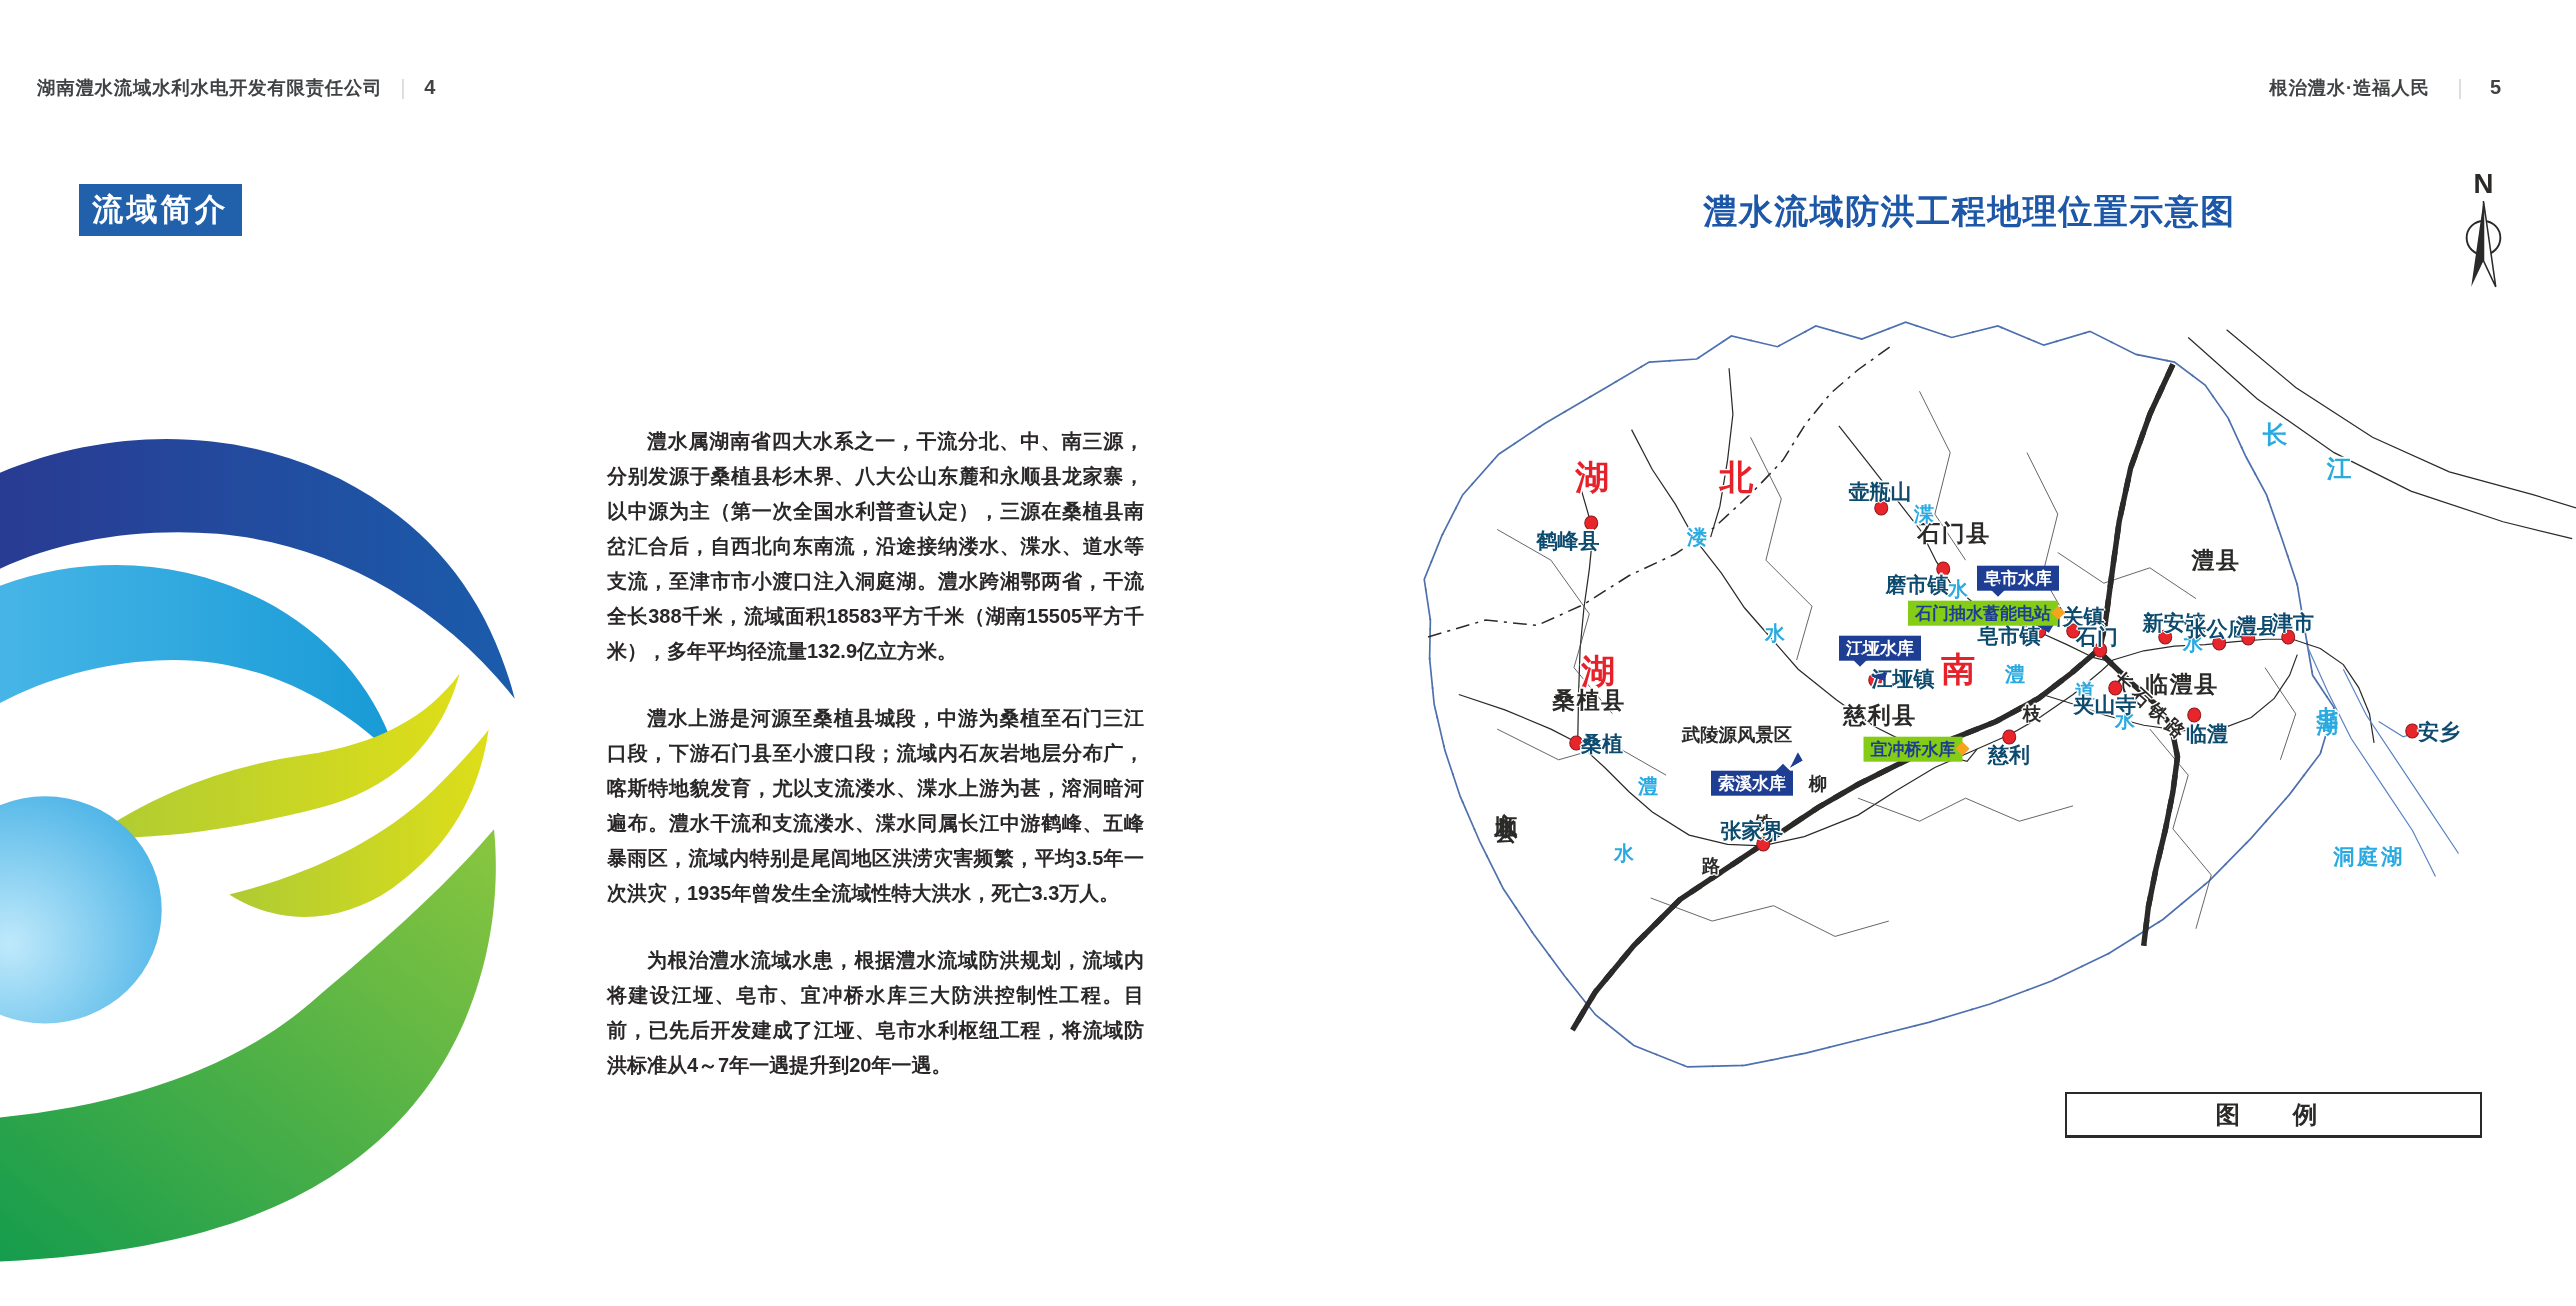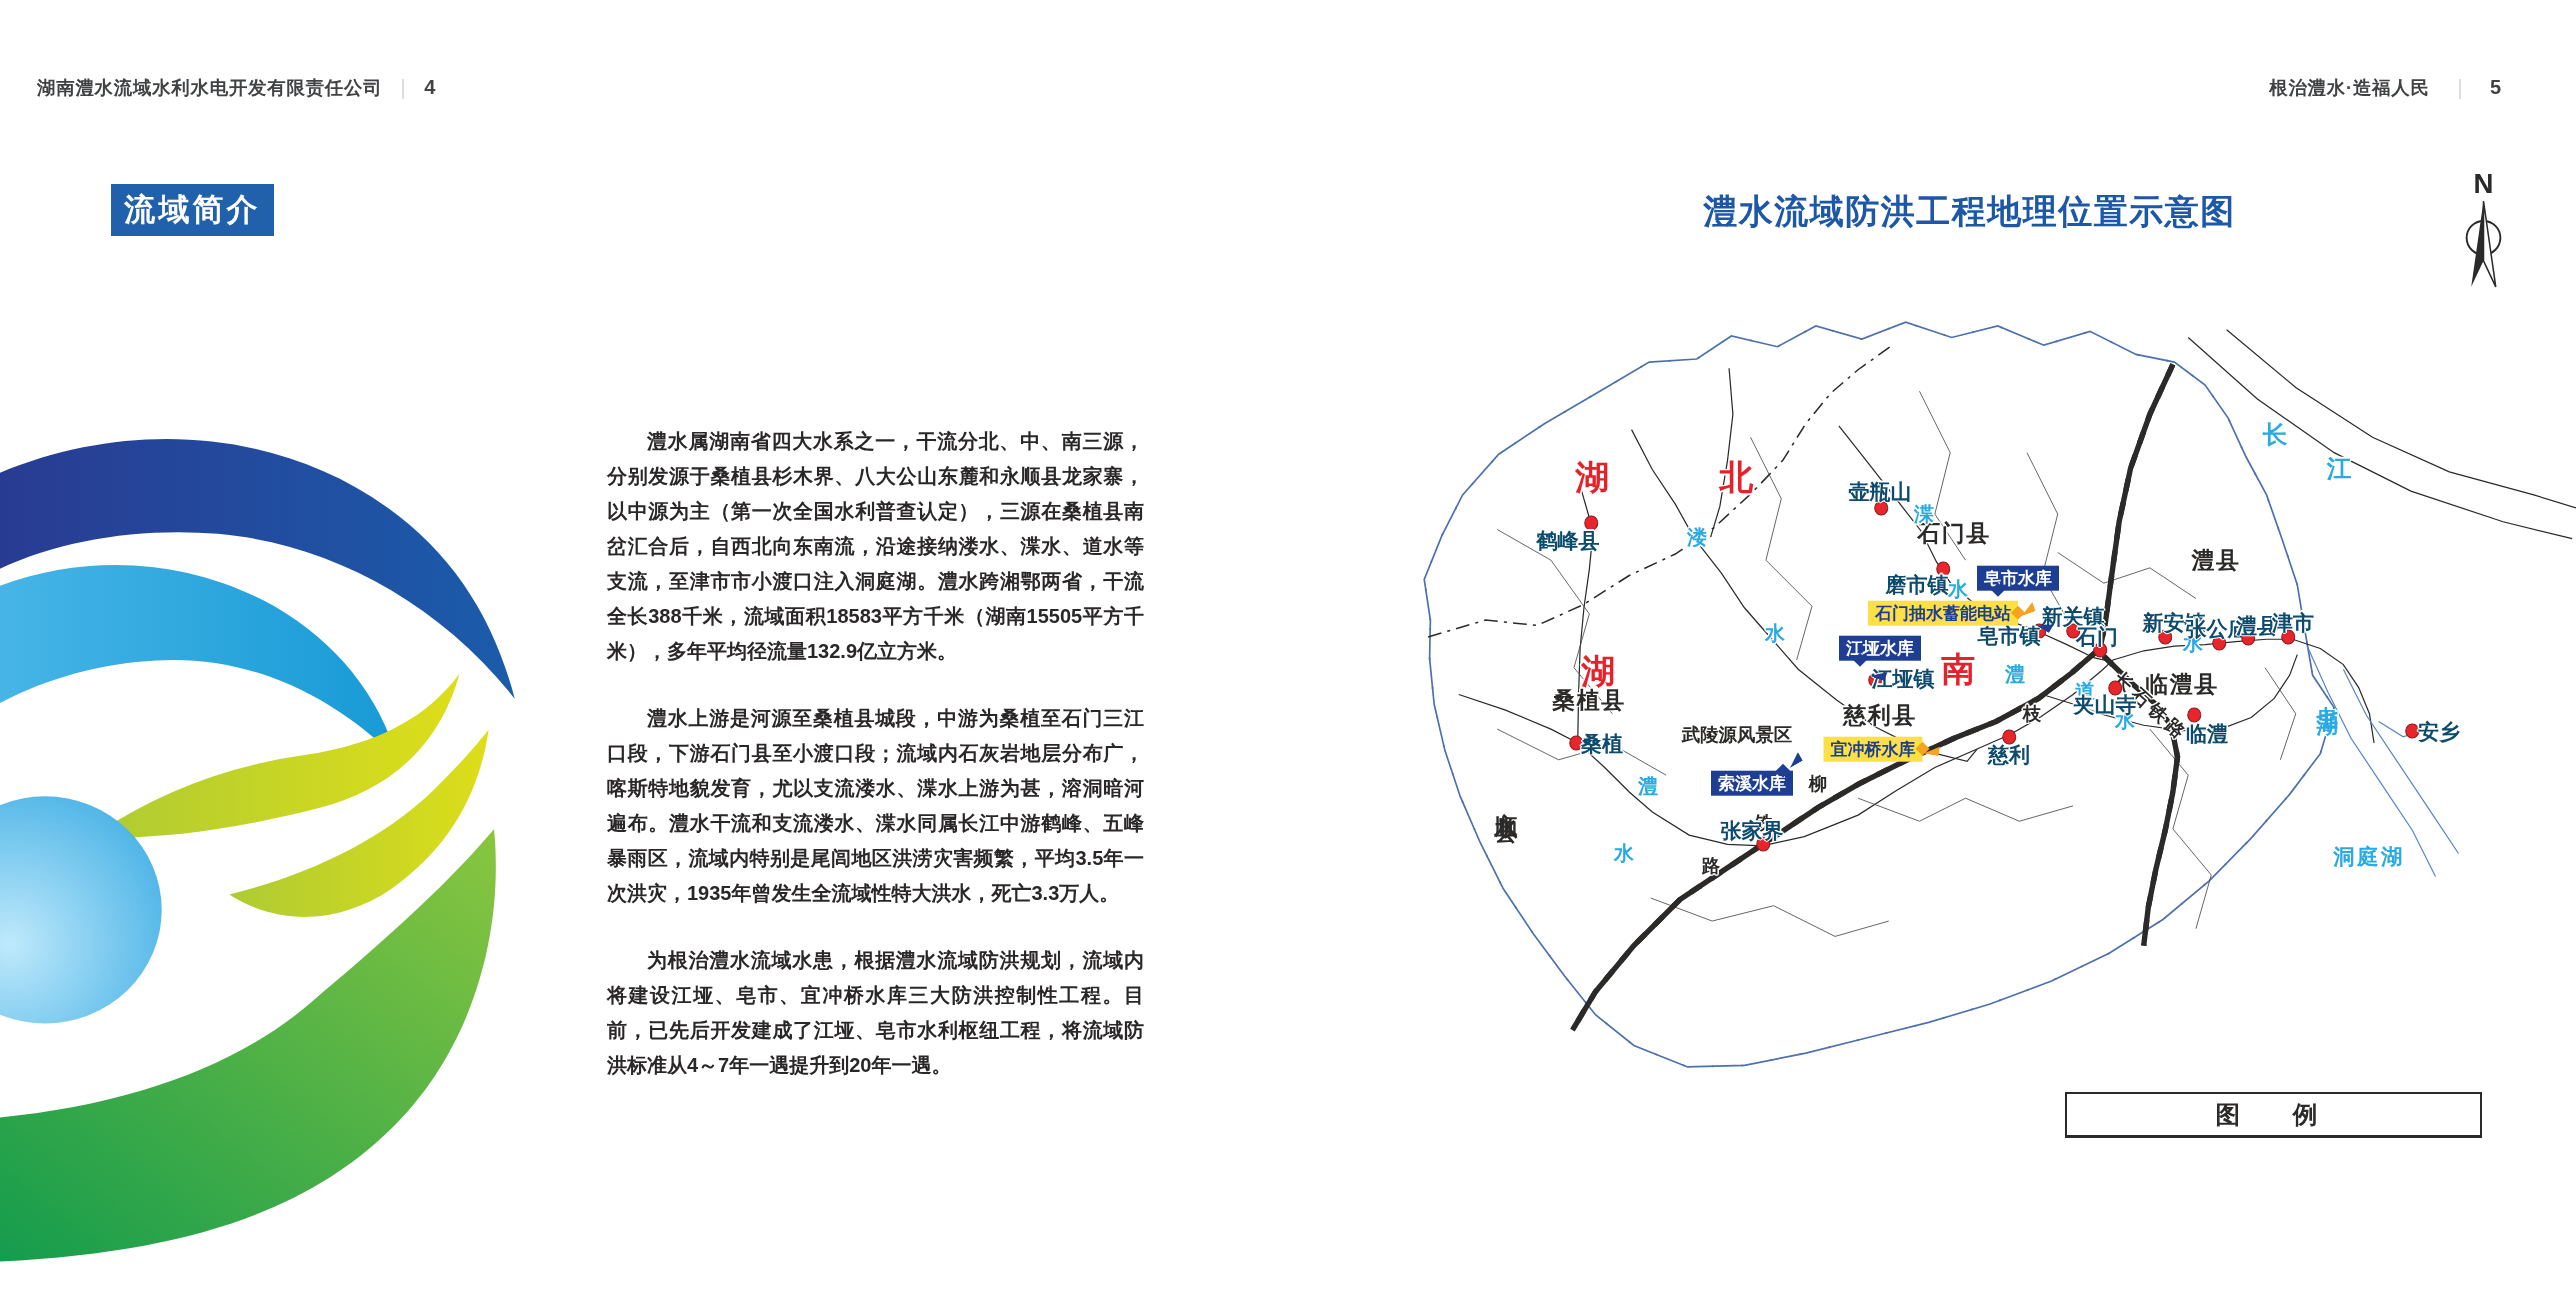--- a/index.html
+++ b/index.html
@@ -11,21 +11,21 @@
   .runhead{position:absolute;top:74px;font-size:18.4px;font-weight:bold;color:#414244;
            letter-spacing:0.8px;display:flex;align-items:center;gap:10.7px;}
   .runhead .bar{color:#a9abae;font-weight:normal;font-size:20px;transform:scaleX(.6);}
   .runhead .num{font-size:20px;}
   #header-left{left:37px;}
   #header-right{right:74px;gap:20px;}
 
   
   #section-badge{left:79px;top:184px;width:163px;height:52px;background:#2161ac;
       color:#fff;font-size:31px;font-weight:bold;display:flex;align-items:center;
-      justify-content:center;letter-spacing:3.1px;margin-left:32px;}
+      justify-content:center;letter-spacing:3.1px;}
   #body-text{left:607px;top:424px;width:537px;}
   #body-text p{margin:0 0 32px 0;font-size:20px;line-height:35px;font-weight:700;
       color:#2a2728;text-align:justify;text-indent:2em;letter-spacing:0;}
 
   
   #map-title{left:1701px;top:189px;width:537px;text-align:center;font-size:34px;
       font-weight:bold;color:#1d57a8;letter-spacing:1.5px;white-space:nowrap;}
 
   
   #map{left:1382px;top:299px;width:1194px;height:960px;}
@@ -42,21 +42,21 @@
   .lbl-river.big{font-size:24.6px;}
   .lbl-lake{font-size:21.5px;color:#29aae1;letter-spacing:2.3px;}
   .lbl-rail{font-size:18.4px;color:#2b2a29;}
   .lbl-railname{font-size:18.4px;color:#2b2a29;letter-spacing:4.6px;}
   .vertical{writing-mode:vertical-rl;letter-spacing:4.6px;}
   .town-dot{position:absolute;width:11.5px;height:13px;border-radius:50%;
       background:#e8252b;border:1.5px solid #8c1a1f;transform:translate(-50%,-50%);}
   .res-box{position:absolute;transform:translate(-50%,-50%);font-size:17px;font-weight:bold;
       padding:3.8px 7px;white-space:nowrap;line-height:1;}
   .res-navy{background:#1e3e93;color:#ffffff;}
-  .res-orange{background:#fde047;color:#1e3e93;}
+  .res-orange{background:#84cc16;color:#1e3e93;margin-left:40px;}
   .tail{position:absolute;width:10px;height:10px;transform:rotate(45deg);}
   .tail-down{left:20%;bottom:-4.6px;}
   .tail-upright{right:4.6px;top:-4.6px;}
   .tail-right{right:-4.6px;top:50%;margin-top:-5.4px;}
   .res-navy .tail{background:#1e3e93;}
   .res-orange .tail{background:#f6a320;}
   .dam{position:absolute;width:15.4px;height:10px;
       clip-path:polygon(0 100%,100% 0,100% 100%);transform:translate(-50%,-50%);}
   .dam-navy{background:#1e3e93;}
   .dam-orange{background:#f6a320;}

